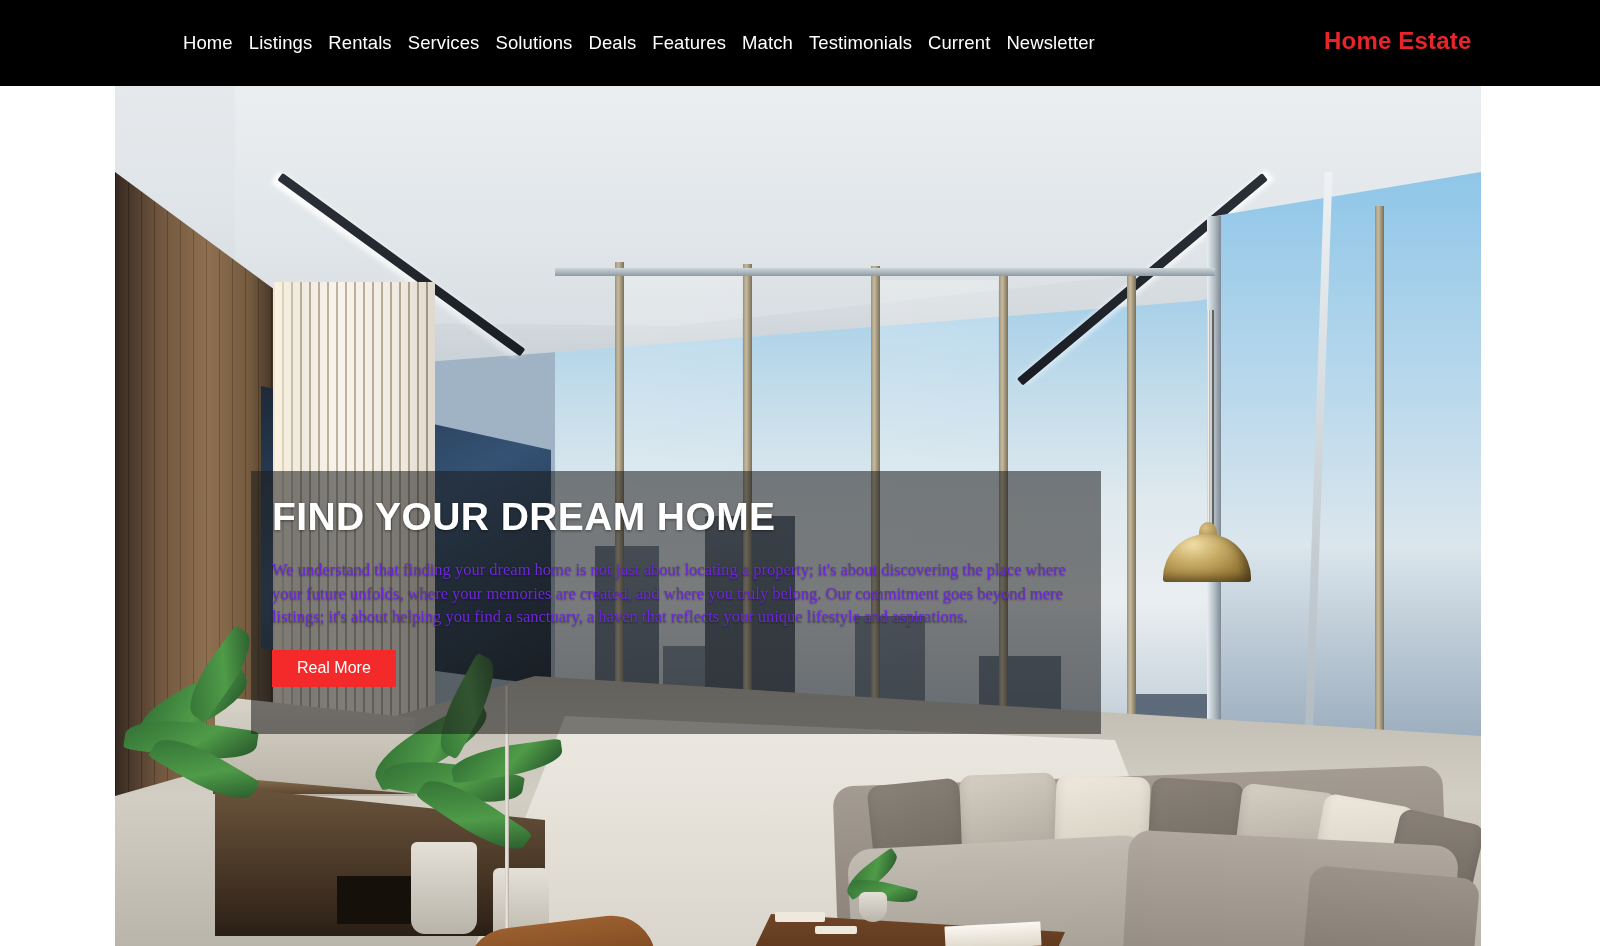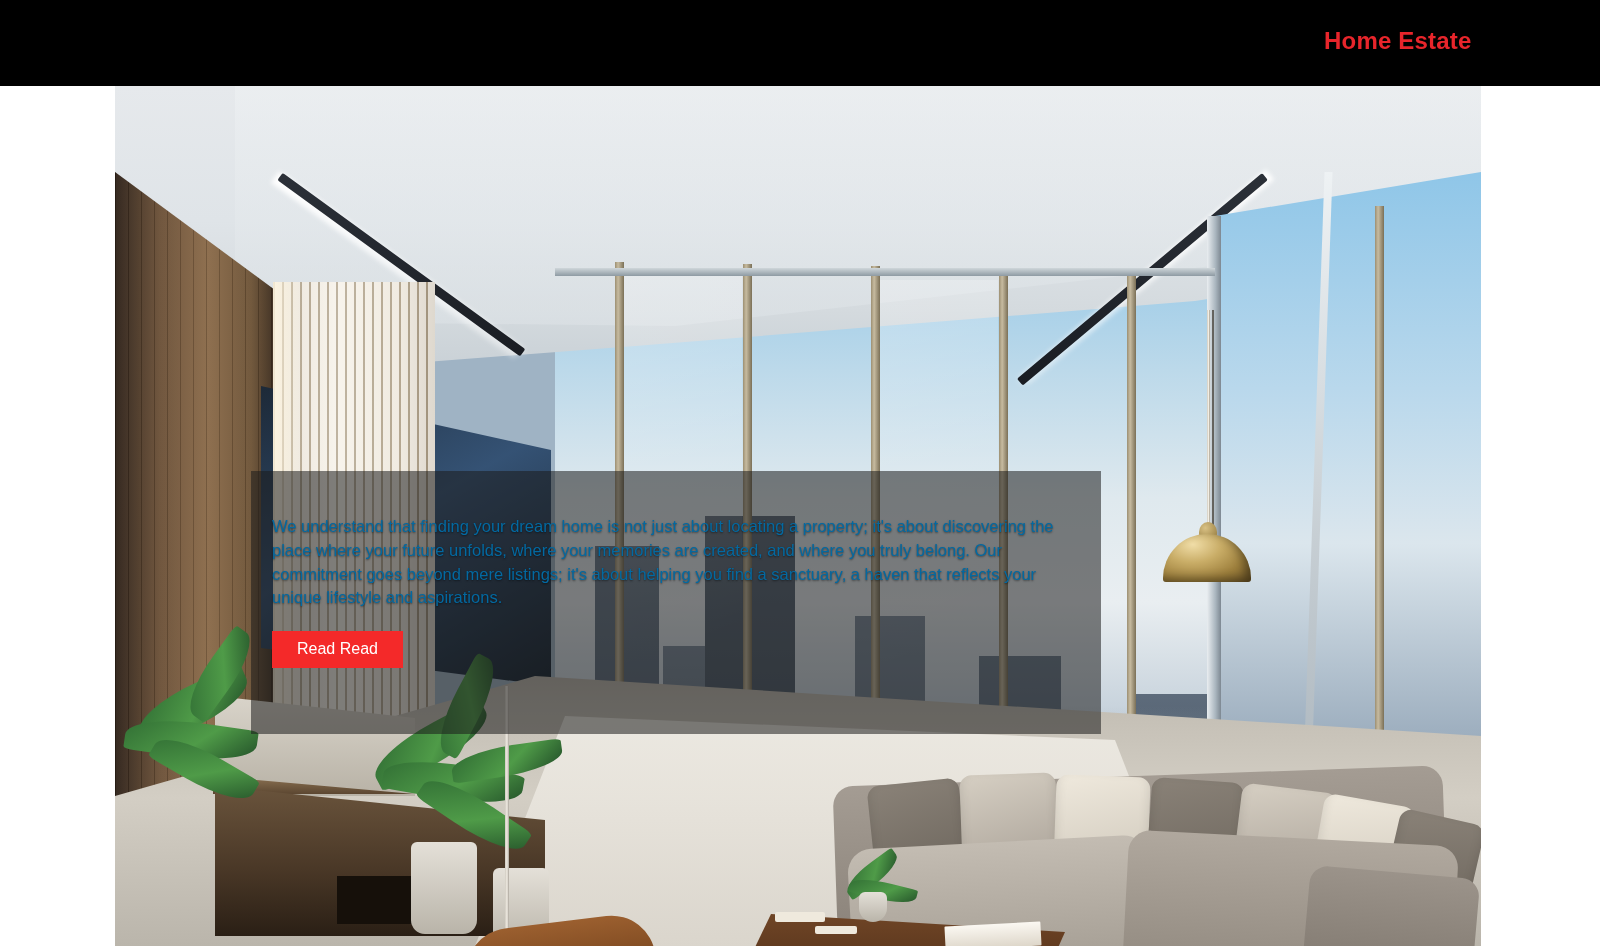--- a/index.html
+++ b/index.html
@@ -241,43 +241,57 @@
   .hero-title{
     color:#ffffff;
     font-size:39px;
     font-weight:bold;
     letter-spacing:0.4px;
     line-height:1.1;
     text-shadow:0 1px 3px rgba(0,0,0,.45);
   }
   .hero-text{
     margin-top:19px;
-    color:#0369a1;
+    color:#6d28d9;
     font-size:16.5px;
     line-height:1.44;
     width:812px;
     text-shadow:0 1px 2px rgba(0,0,0,.5);
+    font-family:Liberation Serif, serif;
   }
   .read-more{
     display:inline-block;
     margin-top:21px;
     background:#f42929;
     color:#ffffff;
     font-size:16px;
     padding:9px 25px 10px 25px;
     border:none;
     cursor:pointer;
     font-family:"Liberation Sans", sans-serif;
     line-height:1.1;
   }
 </style>
 </head>
 <body>
 
 <div class="navbar">
+  <nav class="nav-links">
+    <a class="nav-link">Home</a>
+    <a class="nav-link">Listings</a>
+    <a class="nav-link">Rentals</a>
+    <a class="nav-link">Services</a>
+    <a class="nav-link">Solutions</a>
+    <a class="nav-link">Deals</a>
+    <a class="nav-link">Features</a>
+    <a class="nav-link">Match</a>
+    <a class="nav-link">Testimonials</a>
+    <a class="nav-link">Current</a>
+    <a class="nav-link">Newsletter</a>
+  </nav>
   <div class="brand">Home Estate</div>
 </div>
 
 <section class="hero">
 
   <div class="hero-photo">
 
     <div class="sky"></div>
 
     <div class="city">
@@ -372,17 +386,18 @@
     <div class="leaf" style="left:726px; top:778px; width:62px; height:20px; transform:rotate(-36deg);"></div>
     <div class="leaf" style="left:734px; top:796px; width:68px; height:18px; transform:rotate(14deg);"></div>
     <div class="pot" style="left:744px; top:806px; width:28px; height:30px;"></div>
 
     <div class="lounge"></div>
 
   </div>
 
   <div class="hero-overlay">
     <div class="hero-inner">
+      <h1 class="hero-title">FIND YOUR DREAM HOME</h1>
       <p class="hero-text">We understand that finding your dream home is not just about locating a property; it's about discovering the place where your future unfolds, where your memories are created, and where you truly belong. Our commitment goes beyond mere listings; it's about helping you find a sanctuary, a haven that reflects your unique lifestyle and aspirations.</p>
-      <button class="read-more">Read Read</button>
+      <button class="read-more">Real More</button>
     </div>
   </div>
 </section>
 
 </body></html>

